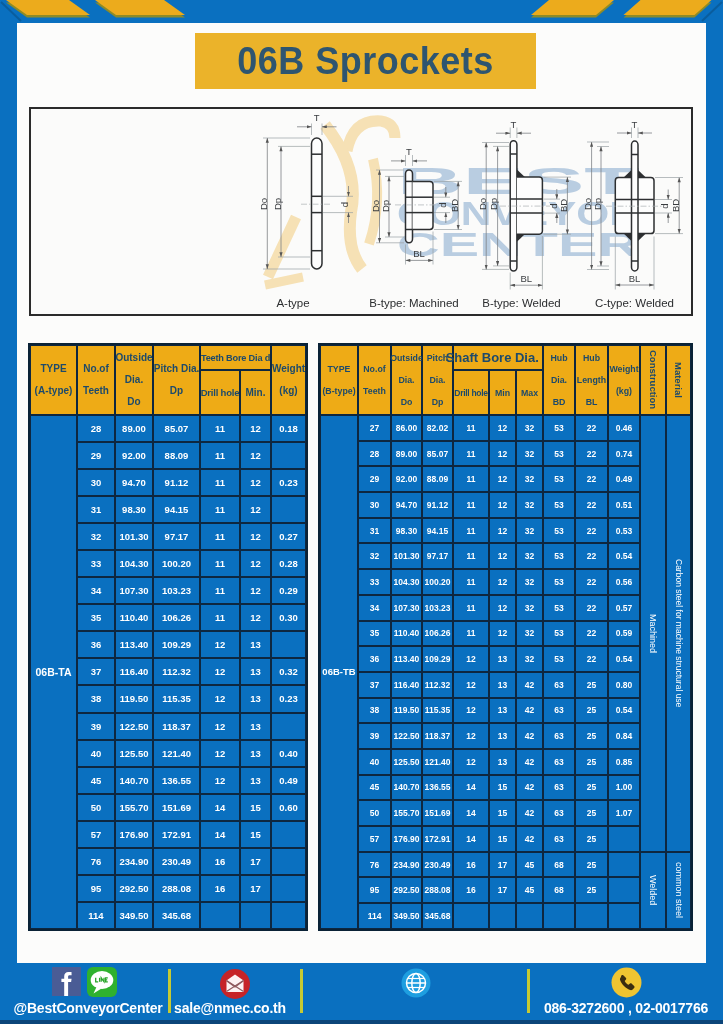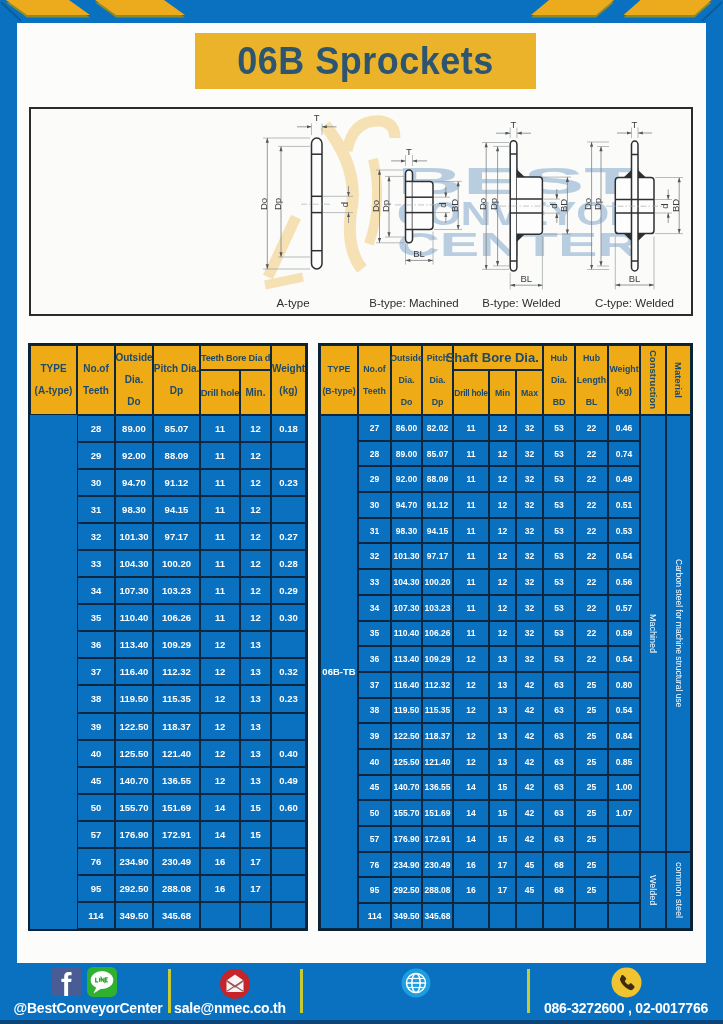--- a/index.html
+++ b/index.html
@@ -238,20 +238,21 @@
 
 <div class="tbl" id="tl">
 <div class="h" style="grid-area:1/1/3/2">TYPE<br>(A-type)</div>
 <div class="h" style="grid-area:1/2/3/3">No.of<br>Teeth</div>
 <div class="h" style="grid-area:1/3/3/4">Outside<br>Dia.<br>Do</div>
 <div class="h" style="grid-area:1/4/3/5">Pitch Dia.<br>Dp</div>
 <div class="h" style="grid-area:1/5/2/7;line-height:12px;font-size:9.2px;letter-spacing:-0.2px">Teeth Bore Dia d</div>
 <div class="h" style="grid-area:2/5/3/6;font-size:9.5px;letter-spacing:-0.2px">Drill hole</div>
 <div class="h" style="grid-area:2/6/3/7">Min.</div>
 <div class="h" style="grid-area:1/7/3/8">Weight<br>(kg)</div>
+<div class="c" style="grid-area:3/1/22/2;font-size:10.5px">06B-TA</div>
 <div class="c" style="grid-area:3/2">28</div>
 <div class="c" style="grid-area:3/3">89.00</div>
 <div class="c" style="grid-area:3/4">85.07</div>
 <div class="c" style="grid-area:3/5">11</div>
 <div class="c" style="grid-area:3/6">12</div>
 <div class="c" style="grid-area:3/7">0.18</div>
 <div class="c" style="grid-area:4/2">29</div>
 <div class="c" style="grid-area:4/3">92.00</div>
 <div class="c" style="grid-area:4/4">88.09</div>
 <div class="c" style="grid-area:4/5">11</div>

